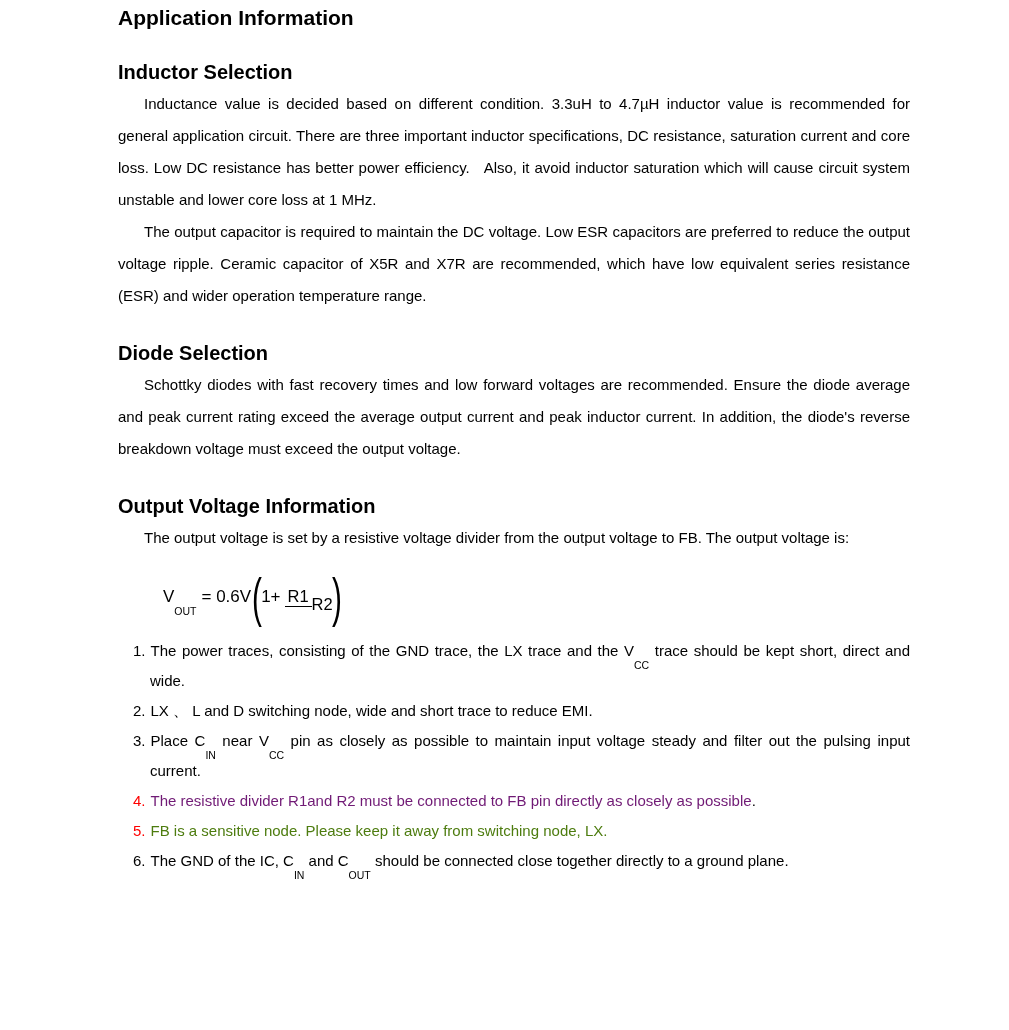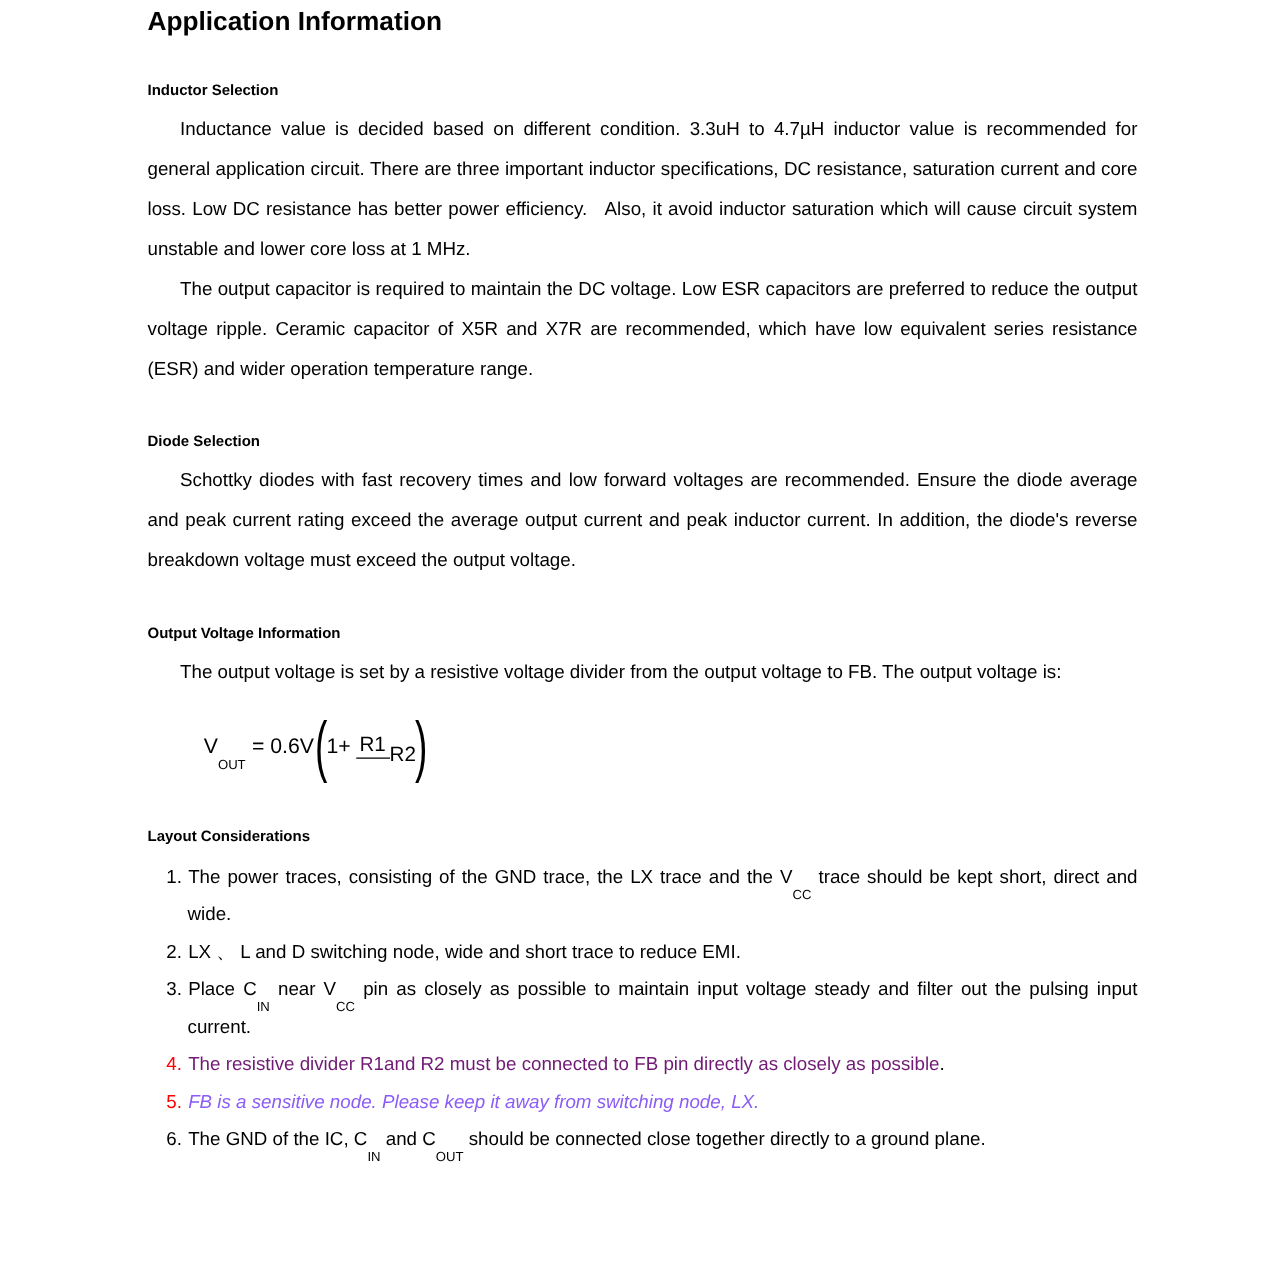--- a/index.html
+++ b/index.html
@@ -20,21 +20,21 @@
     height: 1030px;
     padding: 5px 99px 0 118px;
   }
   h1.page-title {
     font-size: 21px;
     line-height: 26px;
     margin: 0;
     font-weight: bold;
   }
   h2.section-heading {
-    font-size: 12px;
+    font-size: 20px;
     line-height: 20px;
     margin: 31px 0 6px 0;
     font-weight: bold;
   }
   p.body-par {
     font-size: 15px;
     line-height: 32px;
     margin: 0;
     text-align: justify;
     text-indent: 26px;
@@ -116,36 +116,35 @@
       <span>1+</span>
       <span class="frac">
         <span class="f-num">R1</span>
         <span class="f-den">R2</span>
       </span>
       <span class="paren">)</span>
     </div>
   </section>
 
   <section>
-    <h2 class="section-heading">Layout Considerations</h2>
     <div class="ds-list">
       <div class="ds-li">
         <span class="li-num">1.</span><span class="runs"><span>The power traces, consisting of the GND trace, the LX trace and the V</span><sub>CC</sub><span> trace should be kept short, direct and wide.</span></span>
       </div>
       <div class="ds-li">
         <span class="li-num">2.</span><span class="runs"><span>LX 、 L and D switching node, wide and short trace to reduce EMI.</span></span>
       </div>
       <div class="ds-li">
         <span class="li-num">3.</span><span class="runs"><span>Place C</span><sub>IN</sub><span> near V</span><sub>CC</sub><span> pin as closely as possible to maintain input voltage steady and filter out the pulsing input current.</span></span>
       </div>
       <div class="ds-li">
         <span class="li-num" style="color: rgb(255, 0, 0);">4.</span><span class="runs"><span style="color: #701a75;">The resistive divider R1and R2 must be connected to FB pin directly as closely as possible</span><span style="color: rgb(0, 0, 0);">.</span></span>
       </div>
       <div class="ds-li">
-        <span class="li-num" style="color: rgb(255, 0, 0);">5.</span><span class="runs"><span style="color: #8b5cf6; font-style: italic;">FB is a sensitive node. Please keep it away from switching node, LX.</span></span>
+        <span class="li-num" style="color: rgb(255, 0, 0);">5.</span><span class="runs"><span style="color: #4d7c0f;">FB is a sensitive node. Please keep it away from switching node, LX.</span></span>
       </div>
       <div class="ds-li">
         <span class="li-num">6.</span><span class="runs"><span>The GND of the IC, C</span><sub>IN</sub><span> and C</span><sub>OUT</sub><span> should be connected close together directly to a ground plane.</span></span>
       </div>
     </div>
   </section>
 
 </div>
 
 </body></html>

